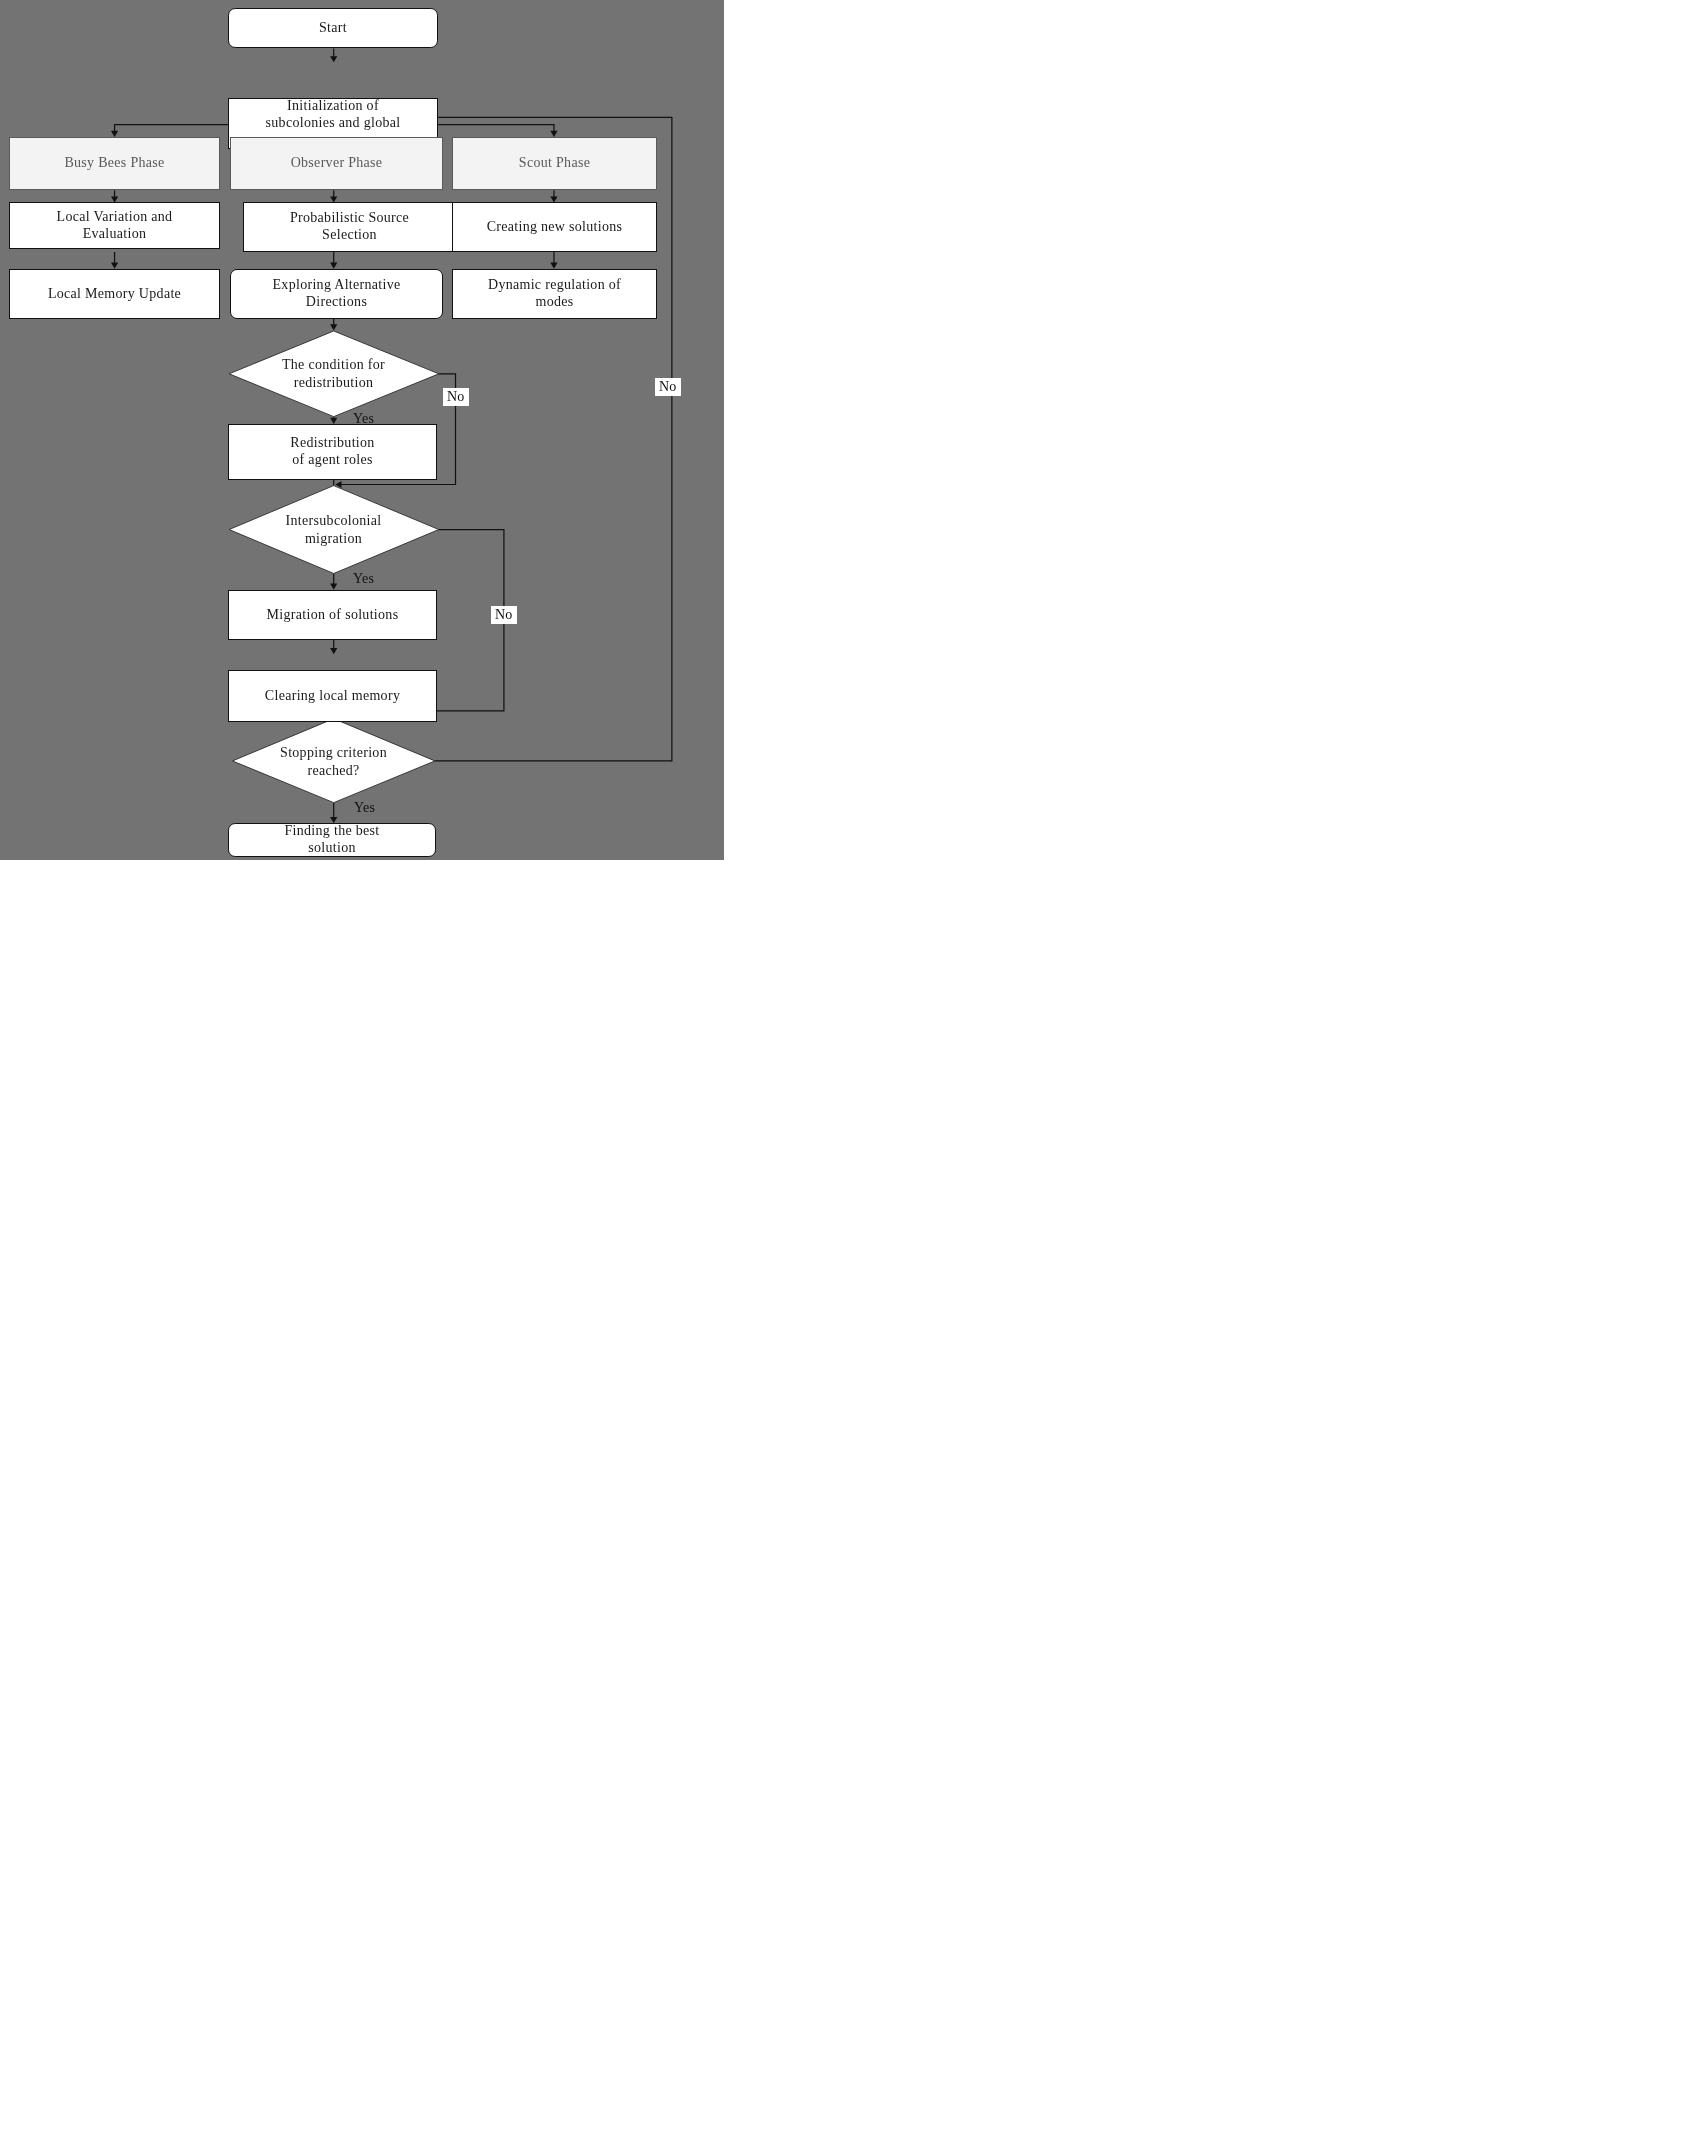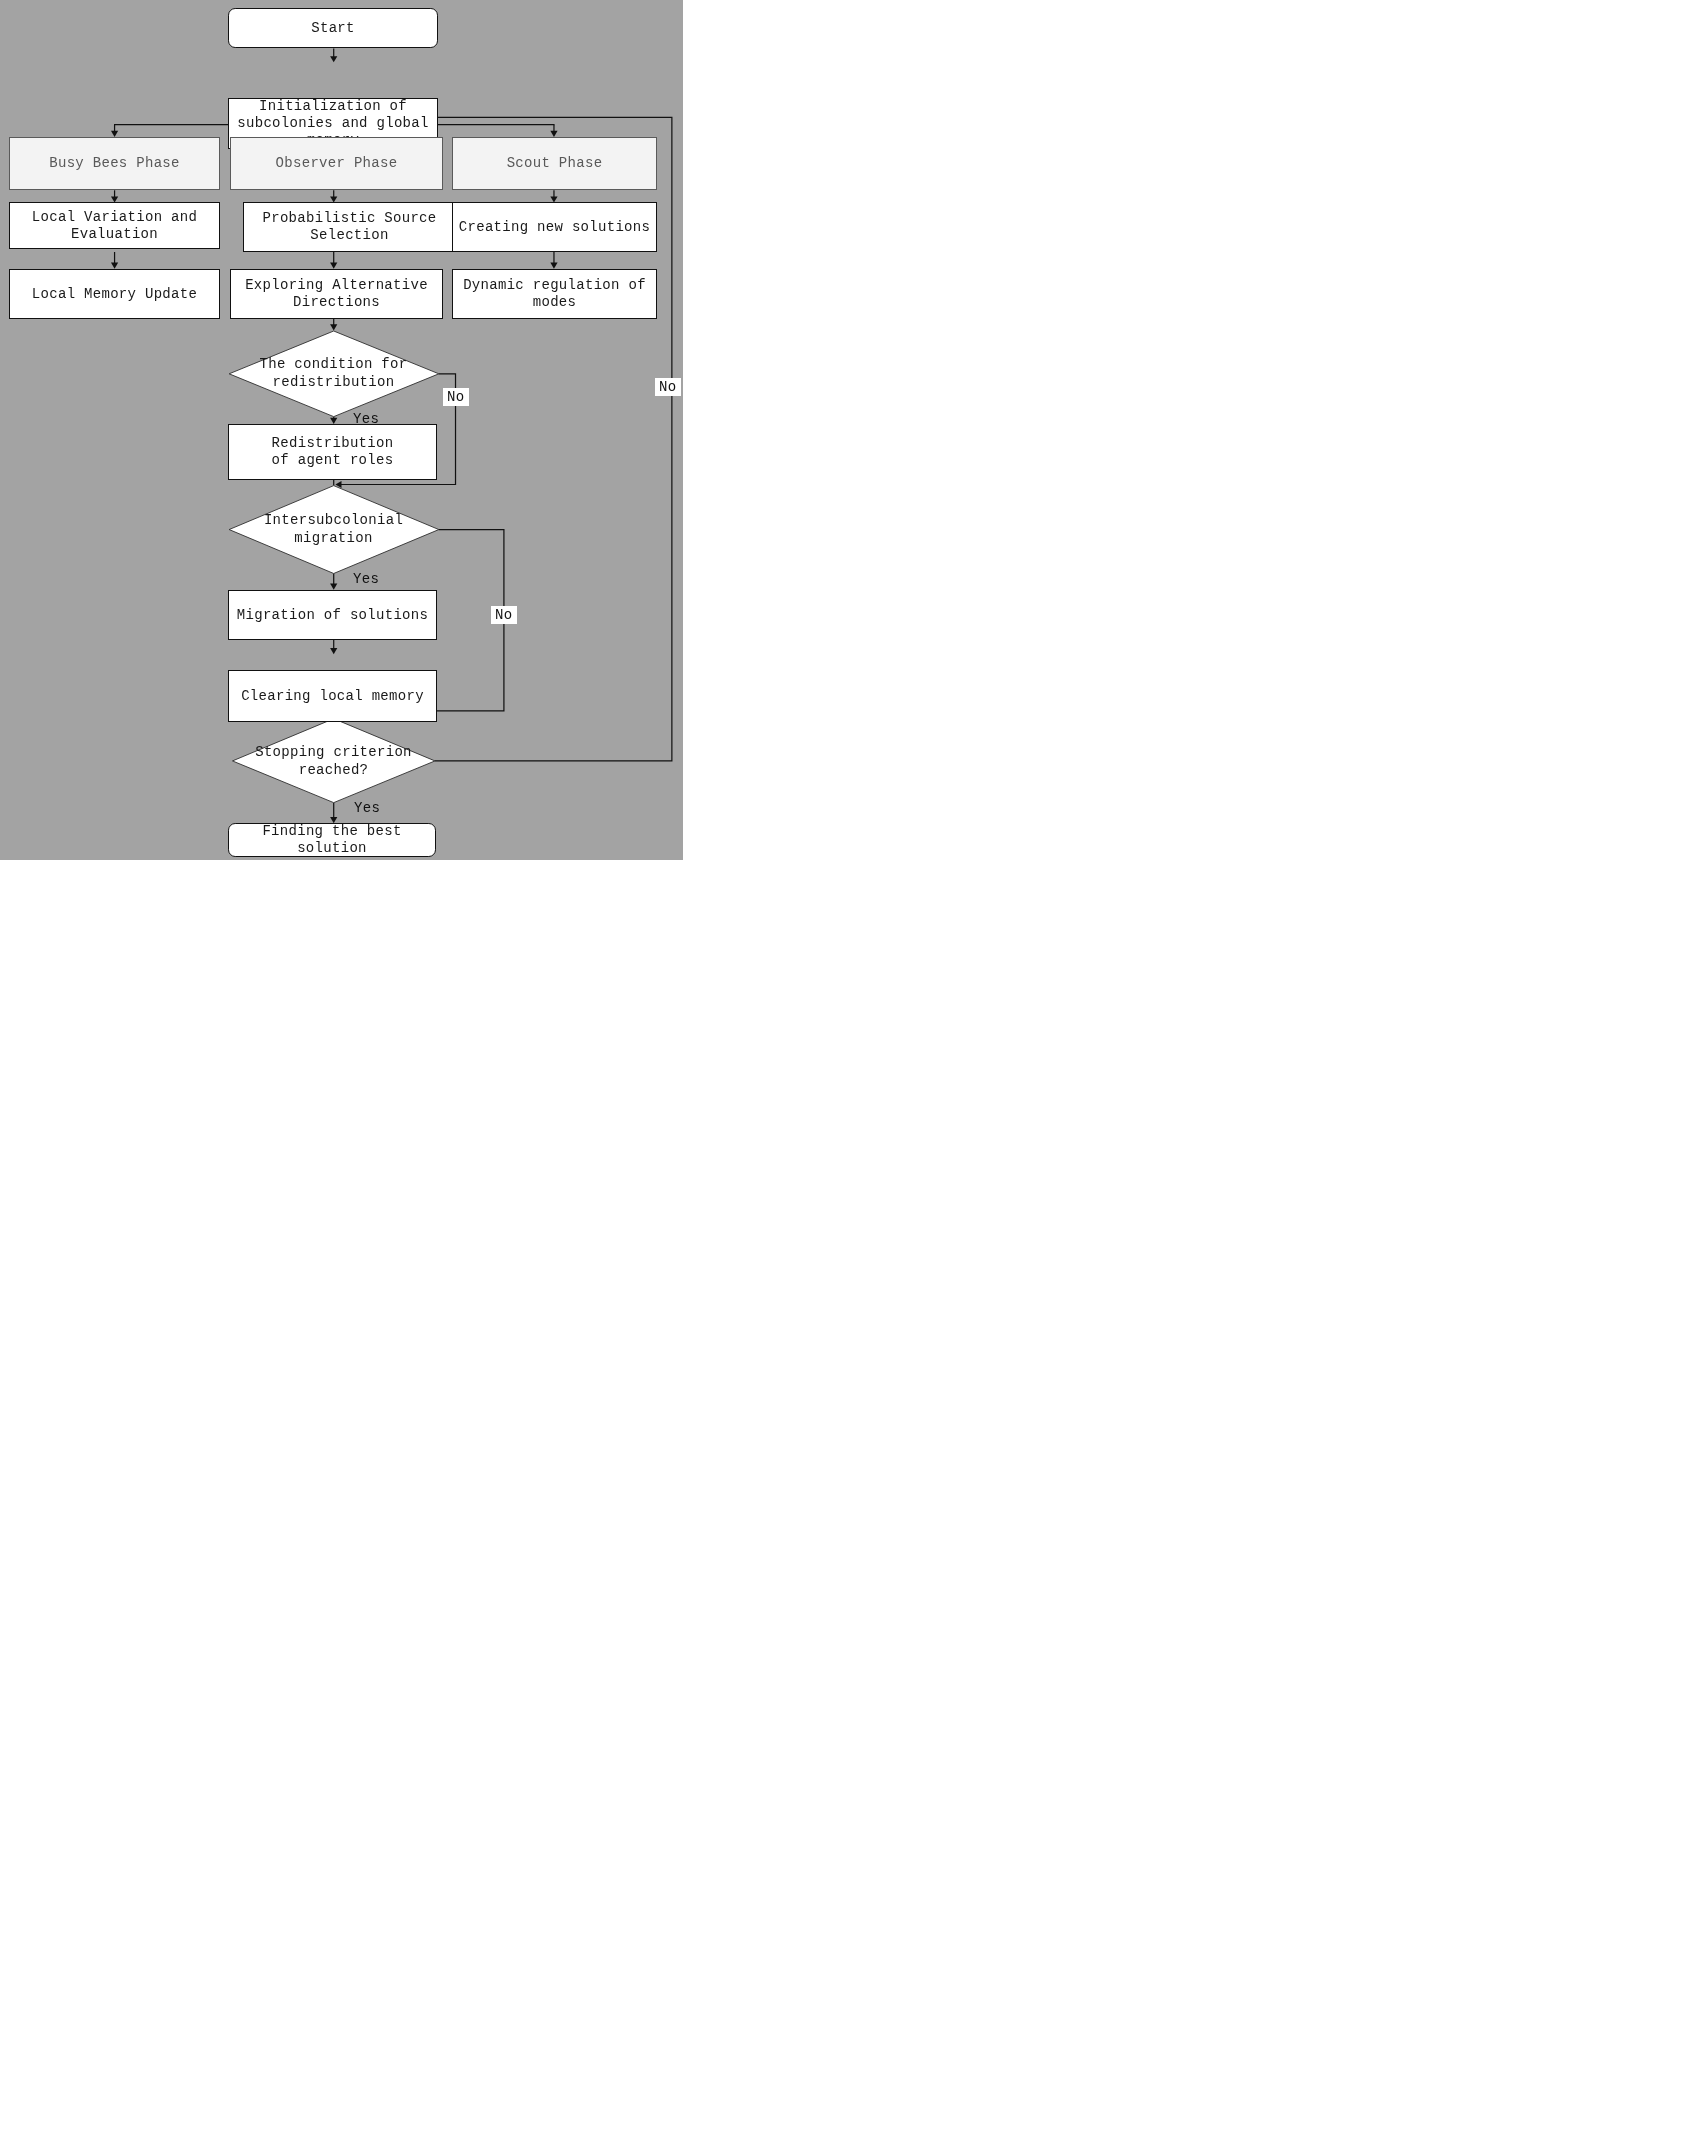--- a/index.html
+++ b/index.html
@@ -1,22 +1,23 @@
 <!DOCTYPE html>
 <html style="font-size:9px"><head>
 <meta charset="utf-8">
 <style>
   html,body{margin:0;padding:0;background:#ffffff;}
   #canvas{
     position:relative;
     width:683px;height:860px;
-    background:#a3a3a3;
-    font-family:Liberation Mono, monospace;
+    background:#737373;
+    font-family:Liberation Serif, serif;
     color:#1a1a1a;
     overflow:hidden;
+    padding-left:41px;
   }
   #wires{position:absolute;left:0;top:0;width:683px;height:860px;}
   .node{
     position:absolute;
     display:flex;align-items:center;justify-content:center;
     text-align:center;
     white-space:pre-line;
     font-size:14px;line-height:1.2;letter-spacing:0.3px;
     box-sizing:border-box;
     background:#ffffff;
@@ -137,21 +138,21 @@
   <div class="node process" style="left:9px;top:202px;width:211px;height:47px;">Local Variation and
 Evaluation</div>
 
   <div class="node process" style="left:230px;top:202px;width:213px;height:50px;margin-left:13px;">Probabilistic Source
 Selection</div>
 
   <div class="node process" style="left:452px;top:202px;width:205px;height:50px;">Creating new solutions</div>
 
   <div class="node process" style="left:9px;top:269px;width:211px;height:50px;">Local Memory Update</div>
 
-  <div class="node process" style="left:230px;top:269px;width:213px;height:50px;">Exploring Alternative
+  <div class="node process" style="left:230px;top:269px;width:213px;height:50px;border-radius:7px;">Exploring Alternative
 Directions</div>
 
   <div class="node process" style="left:452px;top:269px;width:205px;height:50px;">Dynamic regulation of
 modes</div>
 
   <div class="dtext" style="left:250px;top:349px;width:167px;height:49px;">The condition for
 redistribution</div>
 
   <div class="node process" style="left:228px;top:424px;width:209px;height:56px;">Redistribution
 of agent roles</div>

